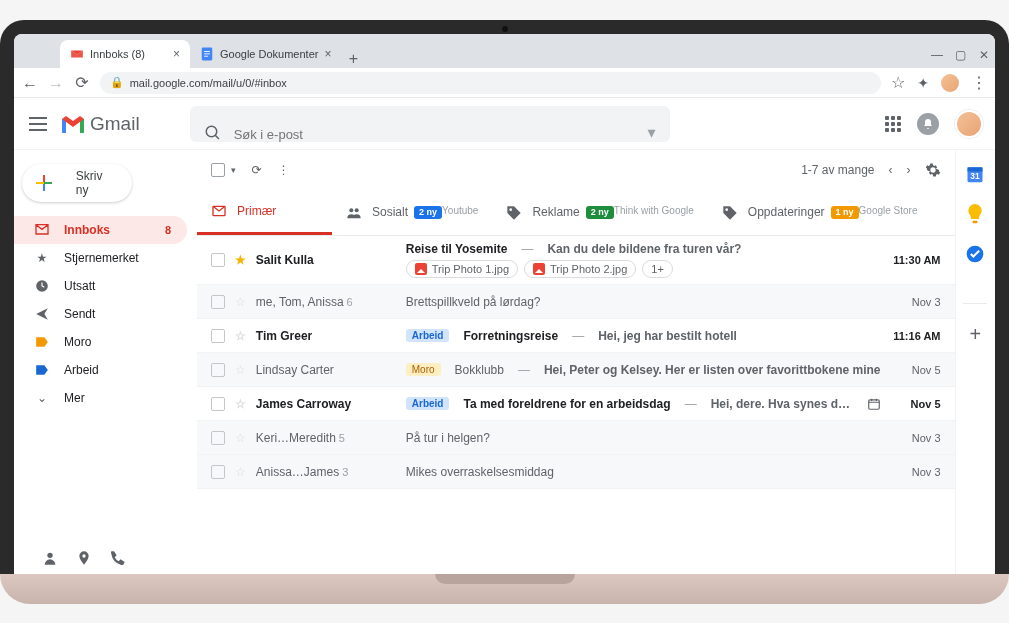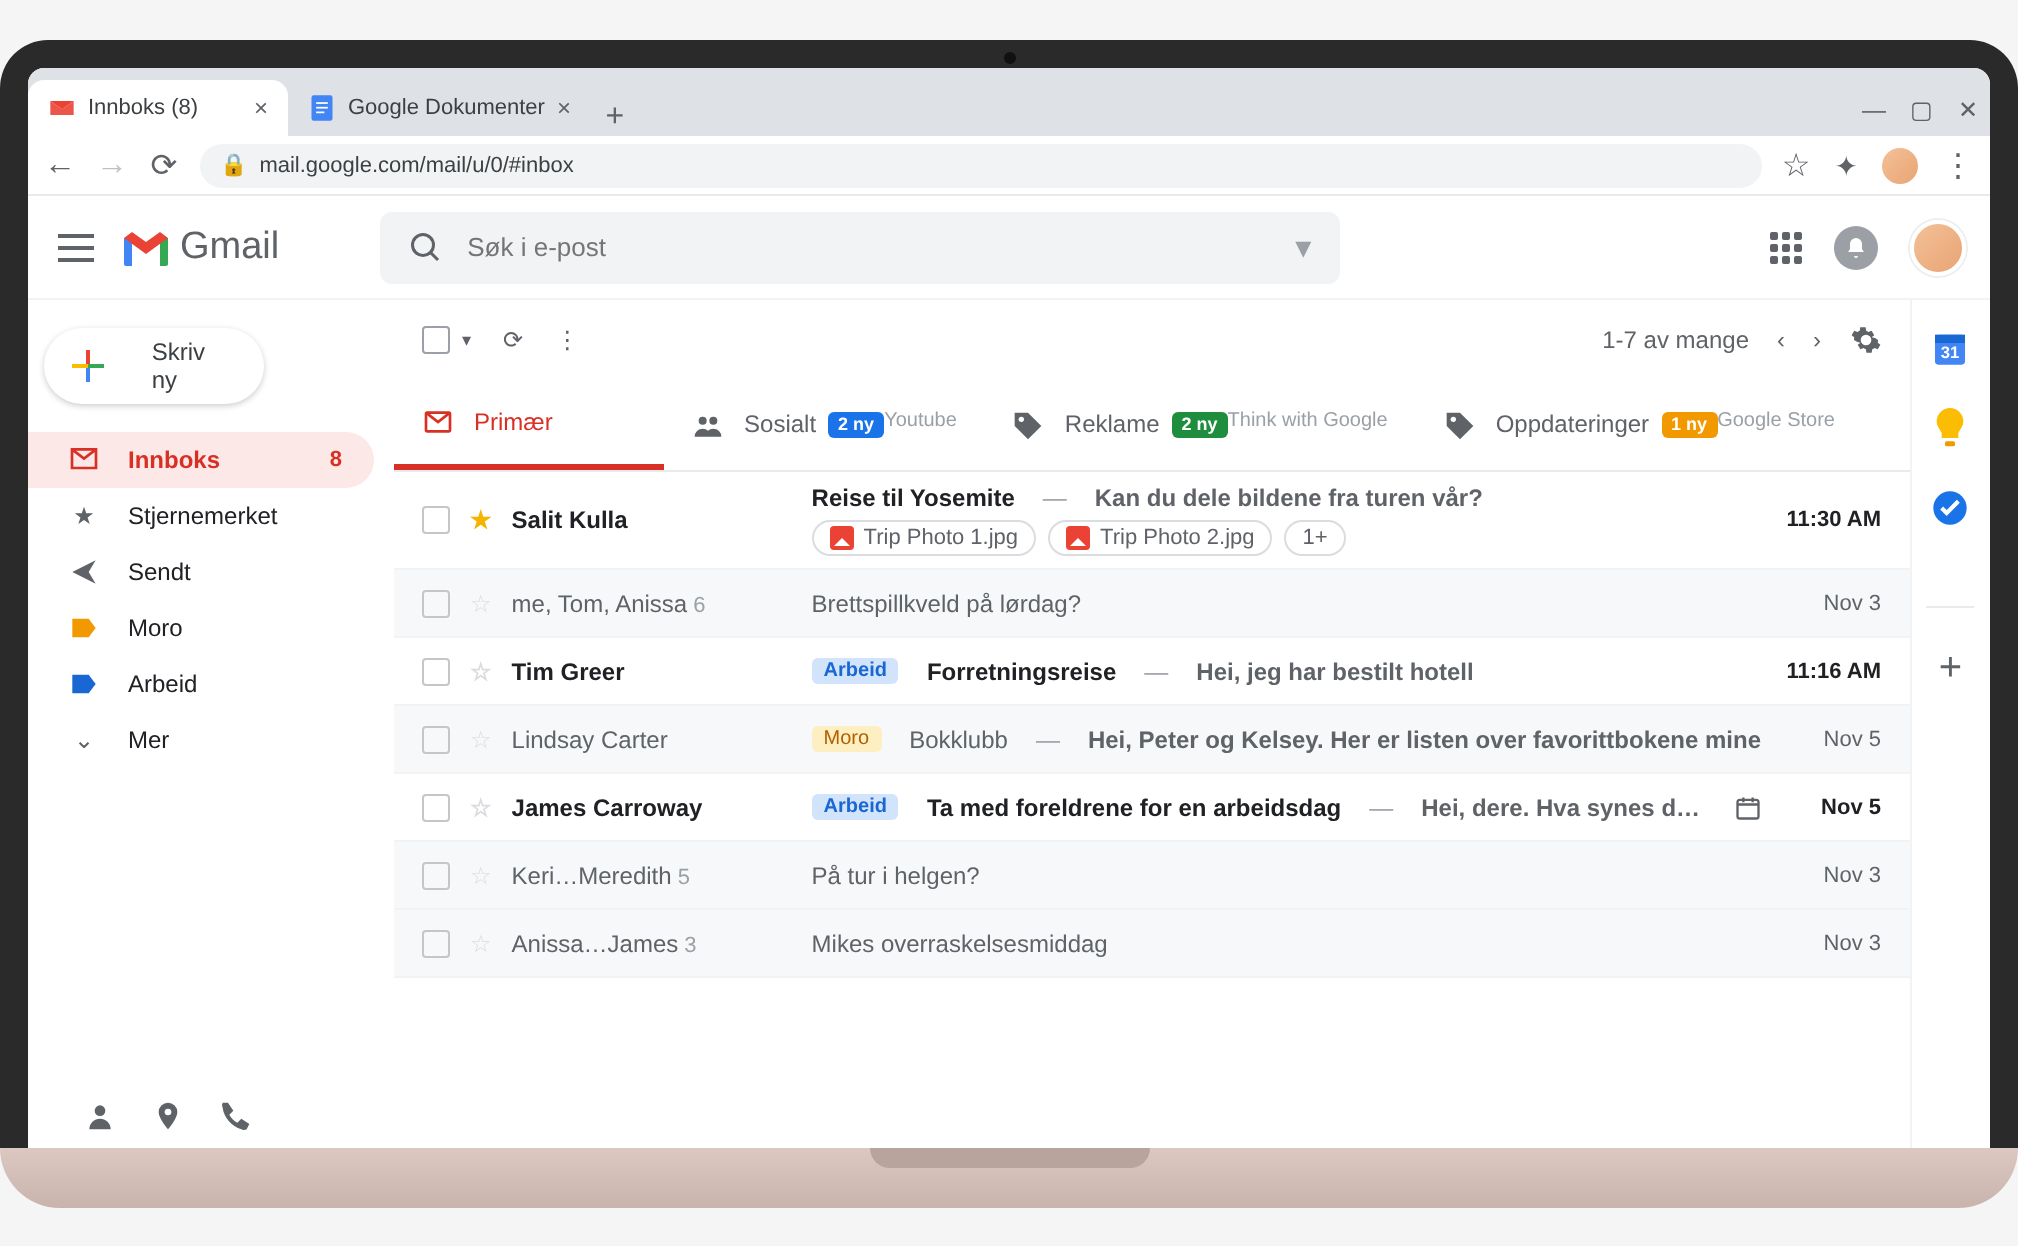--- a/index.html
+++ b/index.html
@@ -60,20 +60,21 @@
   padding: 0 10px;
   font-size: 11px;
   color: #3c4043;
   gap: 6px;
   min-width: 130px;
   position: relative;
 }
 .tab.active {
   background: #fff;
   border-radius: 8px 8px 0 0;
+  margin-left: 46px;
 }
 .tab .favicon { width: 14px; height: 14px; display: inline-flex; }
 .tab-close { color: #5f6368; font-size: 12px; margin-left: auto; }
 .new-tab { width: 24px; display: flex; align-items: center; justify-content: center; color: #5f6368; font-size: 16px; }
 .win-controls { margin-left: auto; margin-right: 6px; display: flex; gap: 14px; align-items: center; color: #5f6368; font-size: 12px; padding-bottom: 6px;}
 .win-controls span { width: 10px; text-align: center; }
 
 .addrbar {
   background: #fff;
   height: 30px;
@@ -115,21 +116,21 @@
   position: relative;
 }
 .gmail-logo-text { font-size: 19px; color: #5f6368; font-family: "Product Sans", Arial, sans-serif; }
 .search-bar {
   margin-left: 40px;
   width: 480px;
   height: 36px;
   background: #f1f3f4;
   border-radius: 6px;
   display: flex;
-  align-items: center;
+  align-items: flex-end;
   padding: 0 14px;
   color: #5f6368;
   gap: 12px;
 }
 .search-bar input { border:none; background:transparent; flex:1; font-size:13px; outline:none; color:#3c4043;}
 .header-right { margin-left: auto; display: flex; align-items: center; gap: 16px; }
 .apps-grid { width:16px; height:16px; display:grid; grid-template-columns:repeat(3,1fr); grid-template-rows:repeat(3,1fr); gap:2px;}
 .apps-grid span { background:#5f6368; border-radius:1px;}
 .header-avatar { width:28px; height:28px; border-radius:50%; background: linear-gradient(135deg,#f4c197,#e8a474); border:2px solid #fff; box-shadow: 0 0 0 1px #eee;}
 .badge-circle { width:22px; height:22px; border-radius:50%; background:#9aa0a6; display:flex; align-items:center; justify-content:center;}
@@ -370,20 +371,29 @@
                 <svg width="16" height="16" viewBox="0 0 24 24" fill="currentColor">
                   <path d="M3 4h18v14H3zM3 4l9 7 9-7" fill="none" stroke="currentColor" stroke-width="2"></path>
                 </svg>
               </span>
           <span>Innboks</span>
           <span class="folder-count">8</span>
         </div>
         <div class="folder">
           <span class="folder-icon">★</span>
           <span>Stjernemerket</span>
+        </div>
+        <div class="folder">
+          <span class="folder-icon">
+                <svg width="14" height="14" viewBox="0 0 24 24" fill="#5f6368">
+                  <circle cx="12" cy="12" r="10"></circle>
+                  <path d="M12 6v6l4 2" stroke="#fff" stroke-width="2" fill="none"></path>
+                </svg>
+              </span>
+          <span>Utsatt</span>
         </div>
         <div class="folder">
           <span class="folder-icon">
                 <svg width="14" height="14" viewBox="0 0 24 24" fill="#5f6368">
                   <path d="M2 12l20-10-6 10 6 10z"></path>
                 </svg>
               </span>
           <span>Sendt</span>
         </div>
         <div class="folder">

